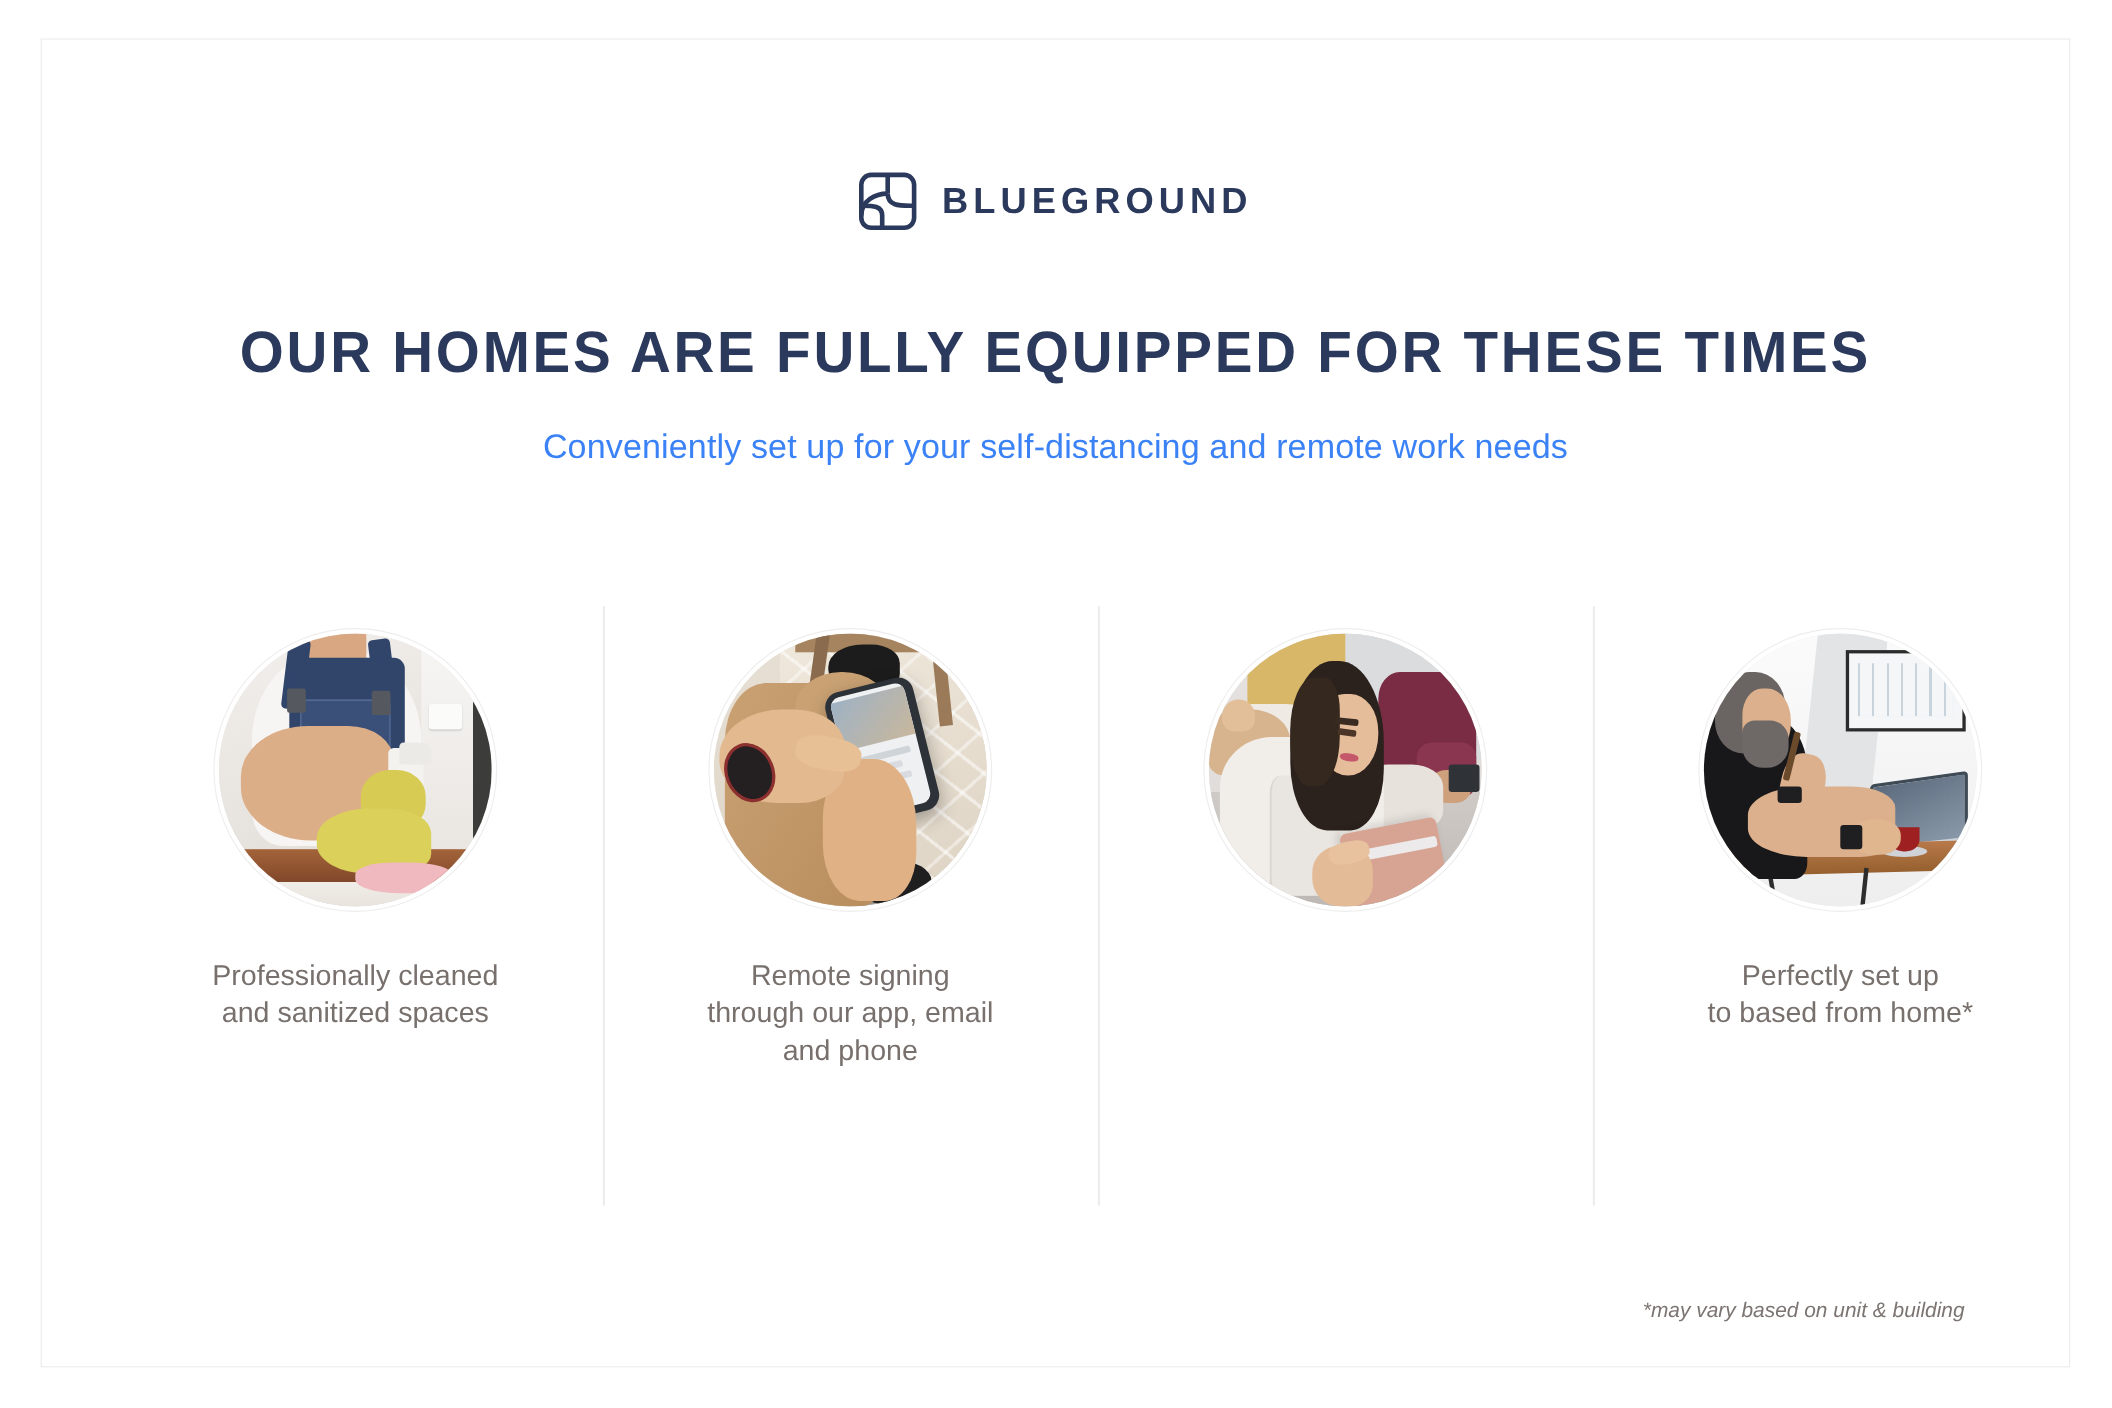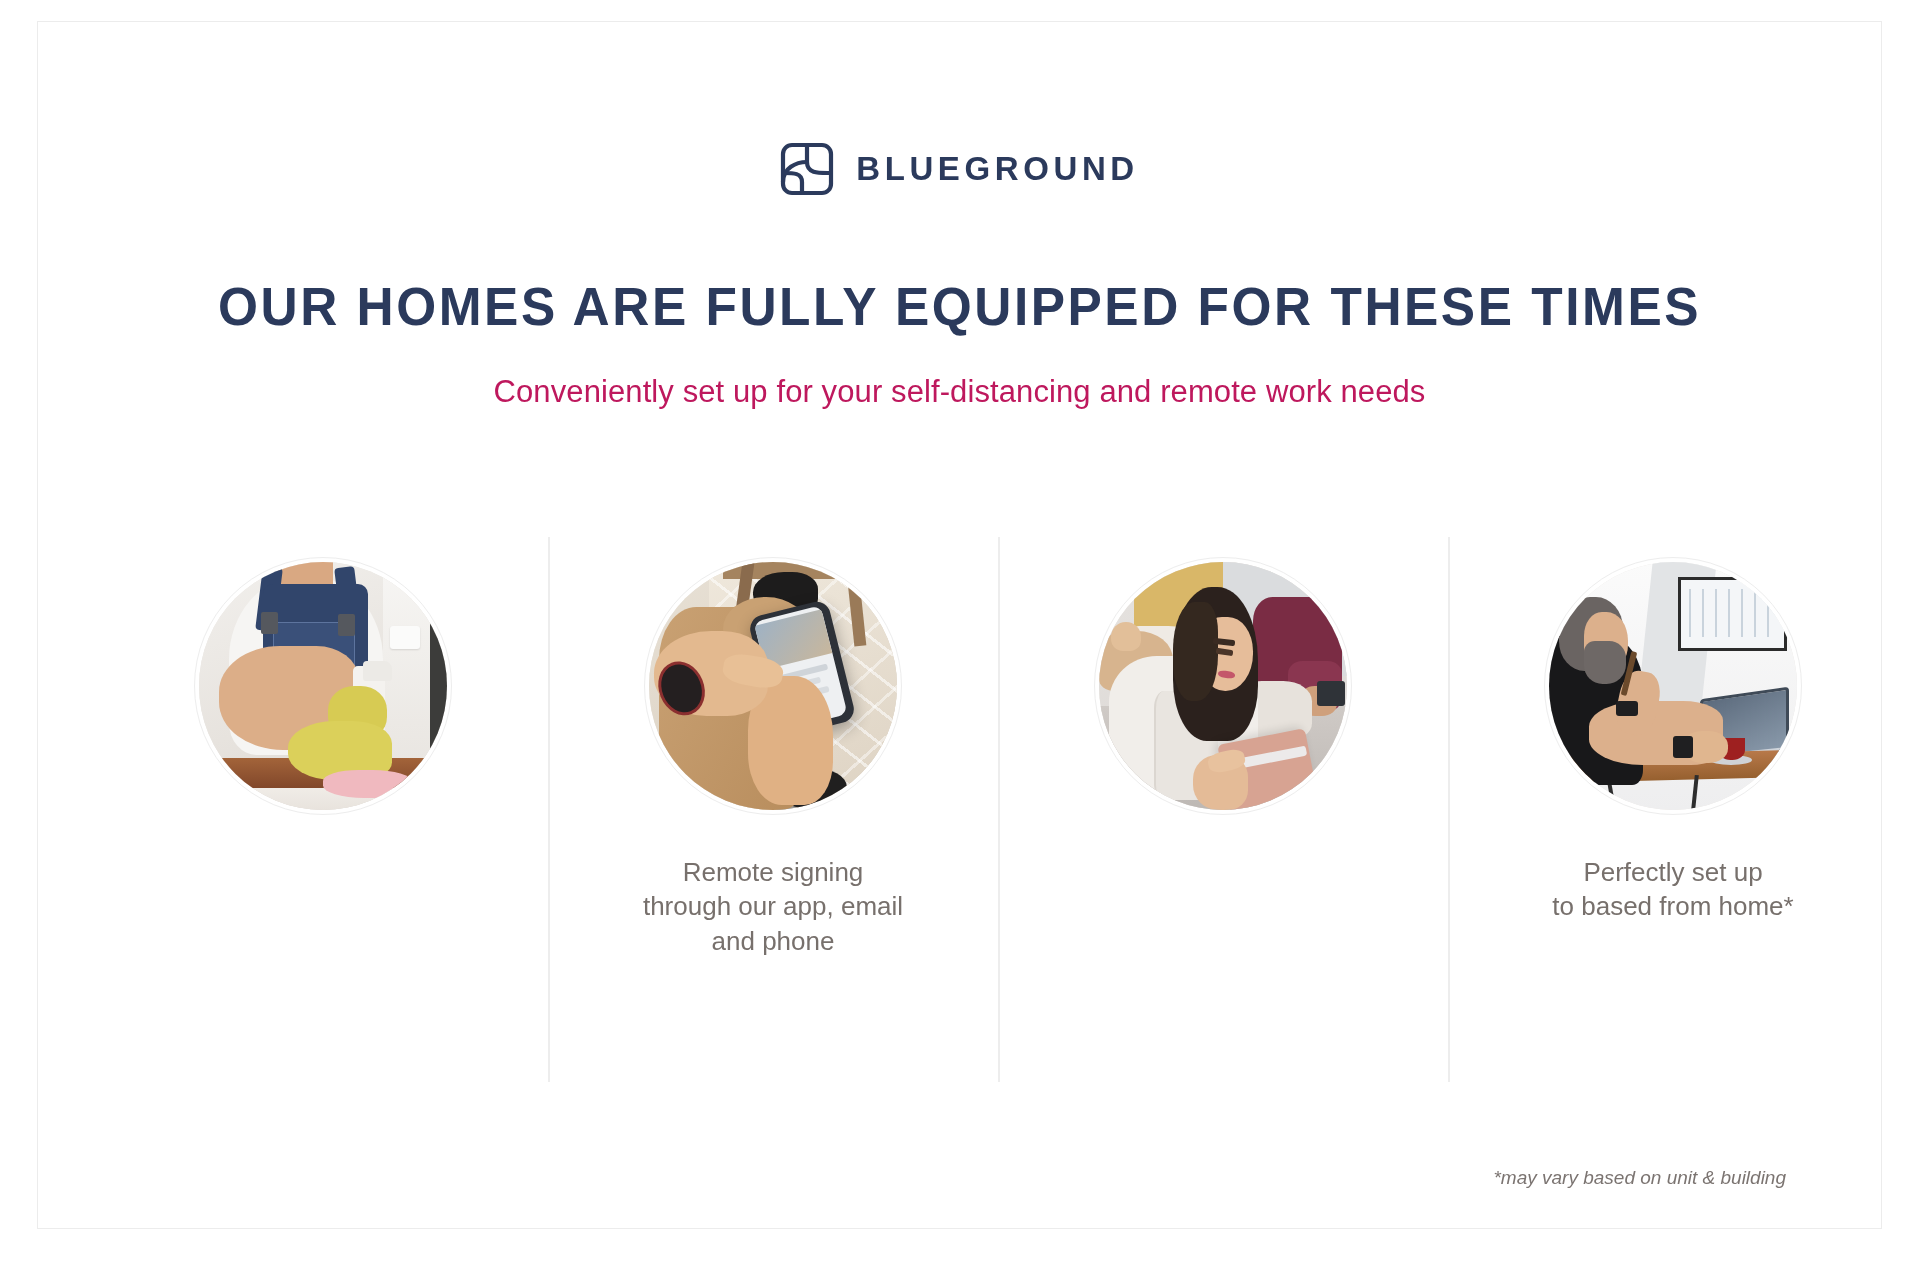--- a/index.html
+++ b/index.html
@@ -16,21 +16,21 @@
     position: relative;
     width: 1920px;
     height: 1280px;
     background: #ffffff;
   }
 
   
   .frame {
     position: absolute;
     left: 37px;
-    top: 21px;
+    top: 35px;
     width: 1845px;
     height: 1208px;
     border: 1.5px solid #ececec;
     background: #ffffff;
   }
 
   
   .logo-row {
     position: absolute;
     left: 0; right: 0;
@@ -64,21 +64,21 @@
     white-space: nowrap;
   }
 
   .subhead {
     position: absolute;
     left: 0; right: 0;
     top: 352px;
     text-align: center;
     font-size: 31px;
     font-weight: 400;
-    color: #be185d;
+    color: #3b82f6;
     font-family: "Liberation Sans", sans-serif;
     letter-spacing: 0.1px;
   }
 
   
   .columns {
     position: absolute;
     left: 60px;
     top: 515px;
     width: 1800px;
@@ -285,20 +285,22 @@
             <span class="ph i1-buckR"></span>
             <span class="ph i1-arm"></span>
             <span class="ph i1-counter"></span>
             <span class="ph i1-bottle"></span>
             <span class="ph i1-nozzle"></span>
             <span class="ph i1-glove2"></span>
             <span class="ph i1-glove1"></span>
             <span class="ph i1-cloth"></span>
           </div>
         </div>
+        <p class="caption">Professionally cleaned
+and sanitized spaces</p>
       </div>
 
       <div class="col">
         <div class="circle-wrap">
           <div class="circle">
             <span class="ph i2-bg"></span>
             <span class="ph i2-rug"></span>
             <span class="ph i2-tabletop"></span>
             <span class="ph i2-legA"></span>
             <span class="ph i2-legB"></span>

